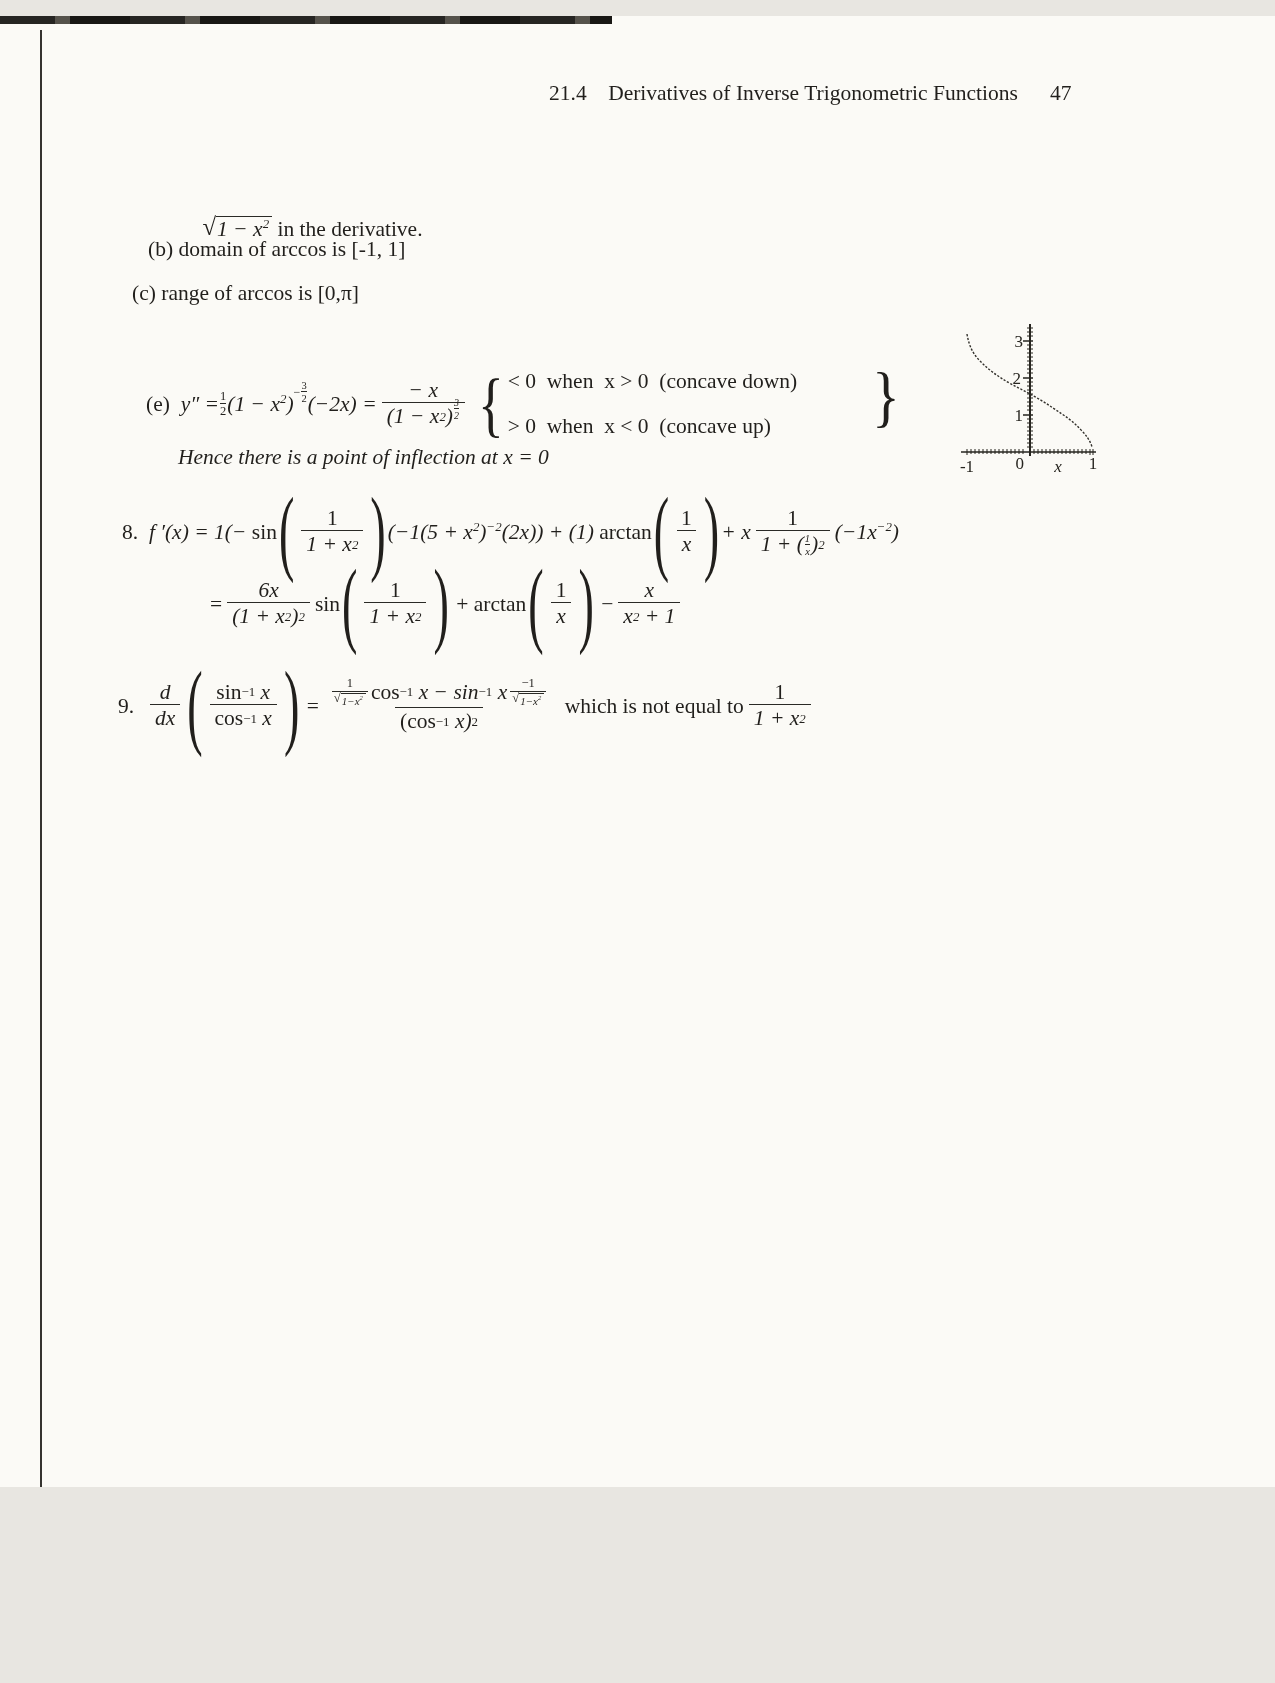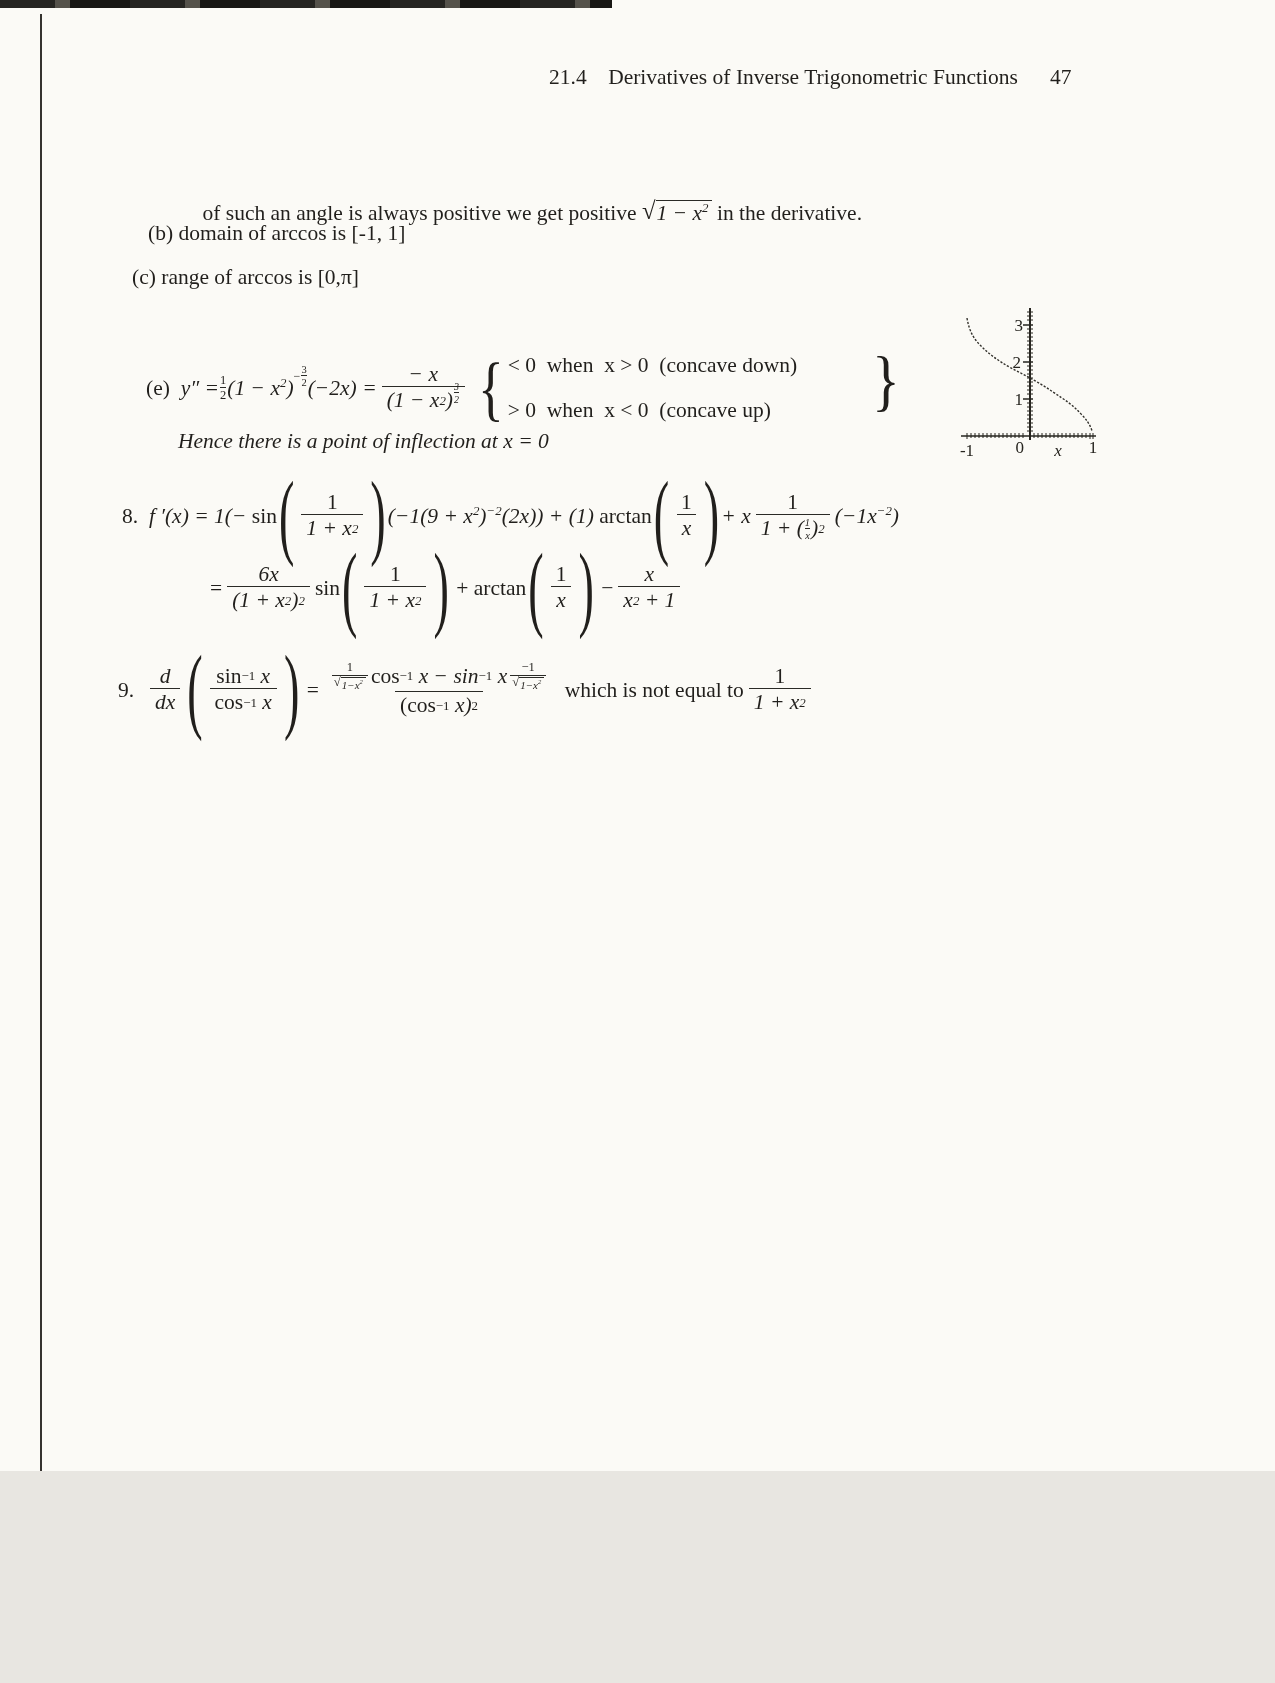--- a/index.html
+++ b/index.html
@@ -1,17 +1,17 @@
 <!DOCTYPE html>
 <html><head>
 <meta charset="utf-8">
 <style>
   html,body{margin:0;padding:0;background:#e8e6e1;}
   #page{
-    position:relative;width:1275px;height:1471px;margin:0 auto;
+    position:relative;width:1275px;height:1471px;margin:16px auto;
     background:#fbfaf6;overflow:hidden;
     font-family:"Liberation Serif","DejaVu Serif",serif;
     color:#211f1c;
   }
   
   .top-strip{position:absolute;left:0;top:0;width:612px;height:8px;
     background:repeating-linear-gradient(90deg,#262522 0 55px,#55524b 55px 70px,#181714 70px 130px);
   }
   .spine-line{position:absolute;left:40px;top:14px;width:2px;height:1506px;background:#35332f;}
   .spine-wedge{position:absolute;left:14px;top:1510px;width:46px;height:18px;background:#4a463f;
@@ -73,21 +73,21 @@
   <div class="spine-line"></div>
   <div class="spine-wedge"></div>
   <div class="bottom-band"></div>
   <div class="bottom-left-bar"></div>
 
   <div class="txt" style="left:549px;top:62px;">
     <span>21.4</span><span class="pre">    </span><span>Derivatives of Inverse Trigonometric Functions</span><span class="pre">      </span><span>47</span>
   </div>
 
   <div class="txt pre" style="left:181px;top:168px;">
-    <span>of such an angle is always positive we get positive </span><span class="sqrt">
+    <span class="sqrt">
         <span class="sym">√</span>
         <span class="rc it"><span>1 − x</span><sup>2</sup></span>
       </span><span> in the derivative.</span>
   </div>
 
   <div class="txt" style="left:148px;top:218px;"><span>(b) domain of arccos is [-1, 1]</span></div>
   <div class="txt" style="left:132px;top:262px;"><span>(c) range of arccos is [0,π]</span></div>
 
   <div class="row" style="left:146px;top:352px;height:72px;">
     <span>(e)</span>
@@ -132,21 +132,21 @@
     <text x="148" y="153" text-anchor="middle" font-size="17">1</text>
   </svg>
 
   <div class="row" style="left:122px;top:479px;height:74px;">
     <span>8.</span>
     <span class="pre">  </span>
     <span class="it">f ′(x) = 1(− </span><span>sin</span>
     <span class="bp2">(</span>
     <span class="fr"><span class="nu">1</span><span class="de it"><span>1 + x</span><sup>2</sup></span></span>
     <span class="bp2">)</span>
-    <span class="it"><span>(−1(9 + x</span><sup>2</sup><span>)</span><sup>−2</sup><span>(2x)) + (1) </span></span><span>arctan</span>
+    <span class="it"><span>(−1(5 + x</span><sup>2</sup><span>)</span><sup>−2</sup><span>(2x)) + (1) </span></span><span>arctan</span>
     <span class="bp2">(</span>
     <span class="fr"><span class="nu">1</span><span class="de it">x</span></span>
     <span class="bp2">)</span>
     <span class="it">+ x</span>
     <span class="fr"><span class="nu">1</span><span class="de it"><span>1 + (</span><span class="sf" style="font-size:10.5px;"><span class="t">1</span><span class="b">x</span></span><span>)</span><sup>2</sup></span></span>
     <span class="it"><span>(−1x</span><sup>−2</sup><span>)</span></span>
   </div>
 
   <div class="row" style="left:210px;top:553px;height:70px;">
     <span>=</span>

